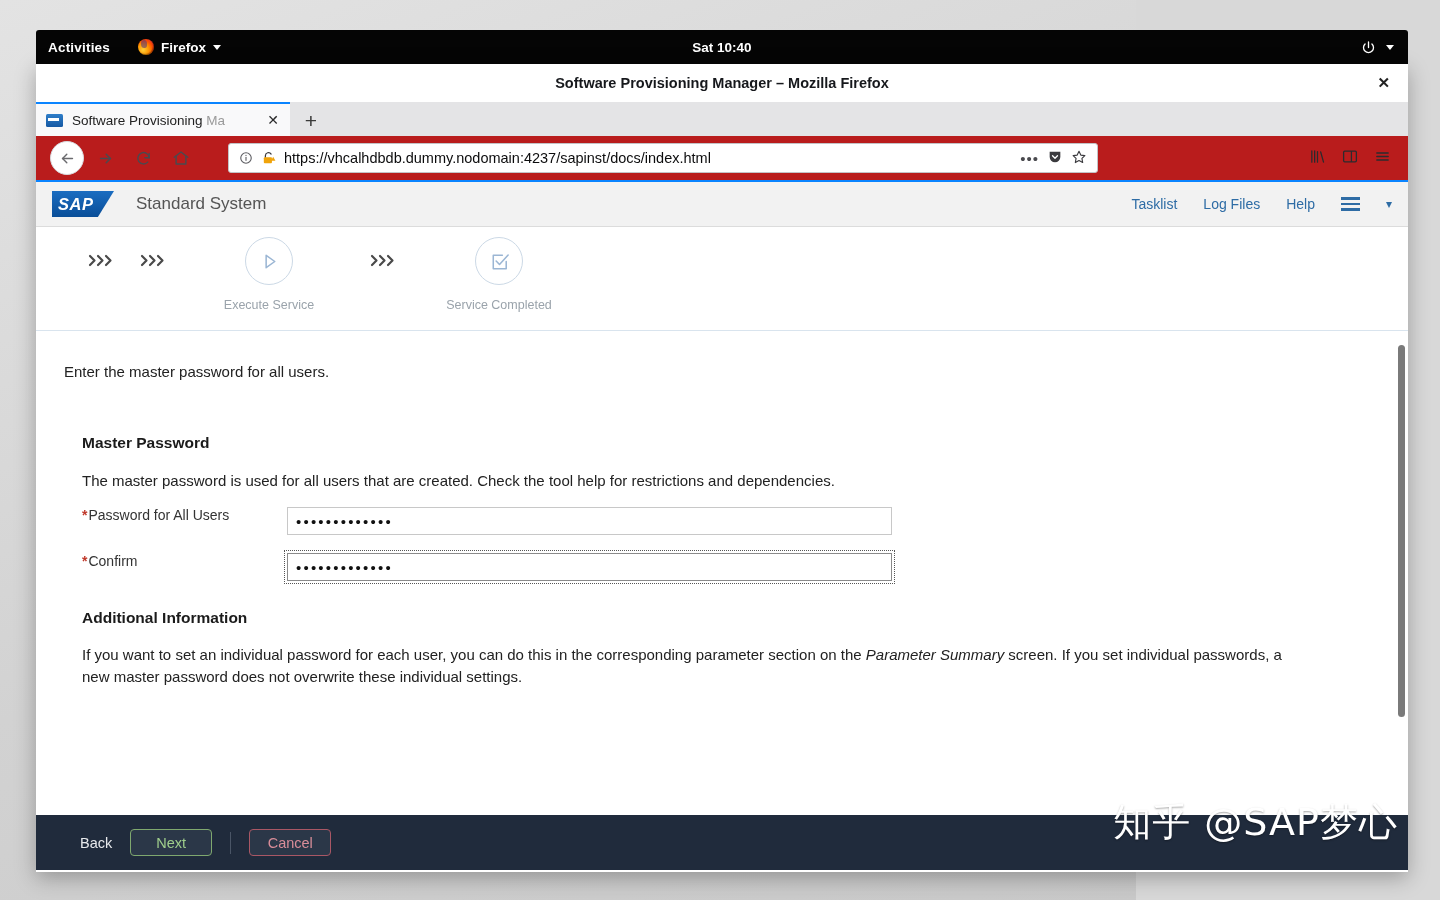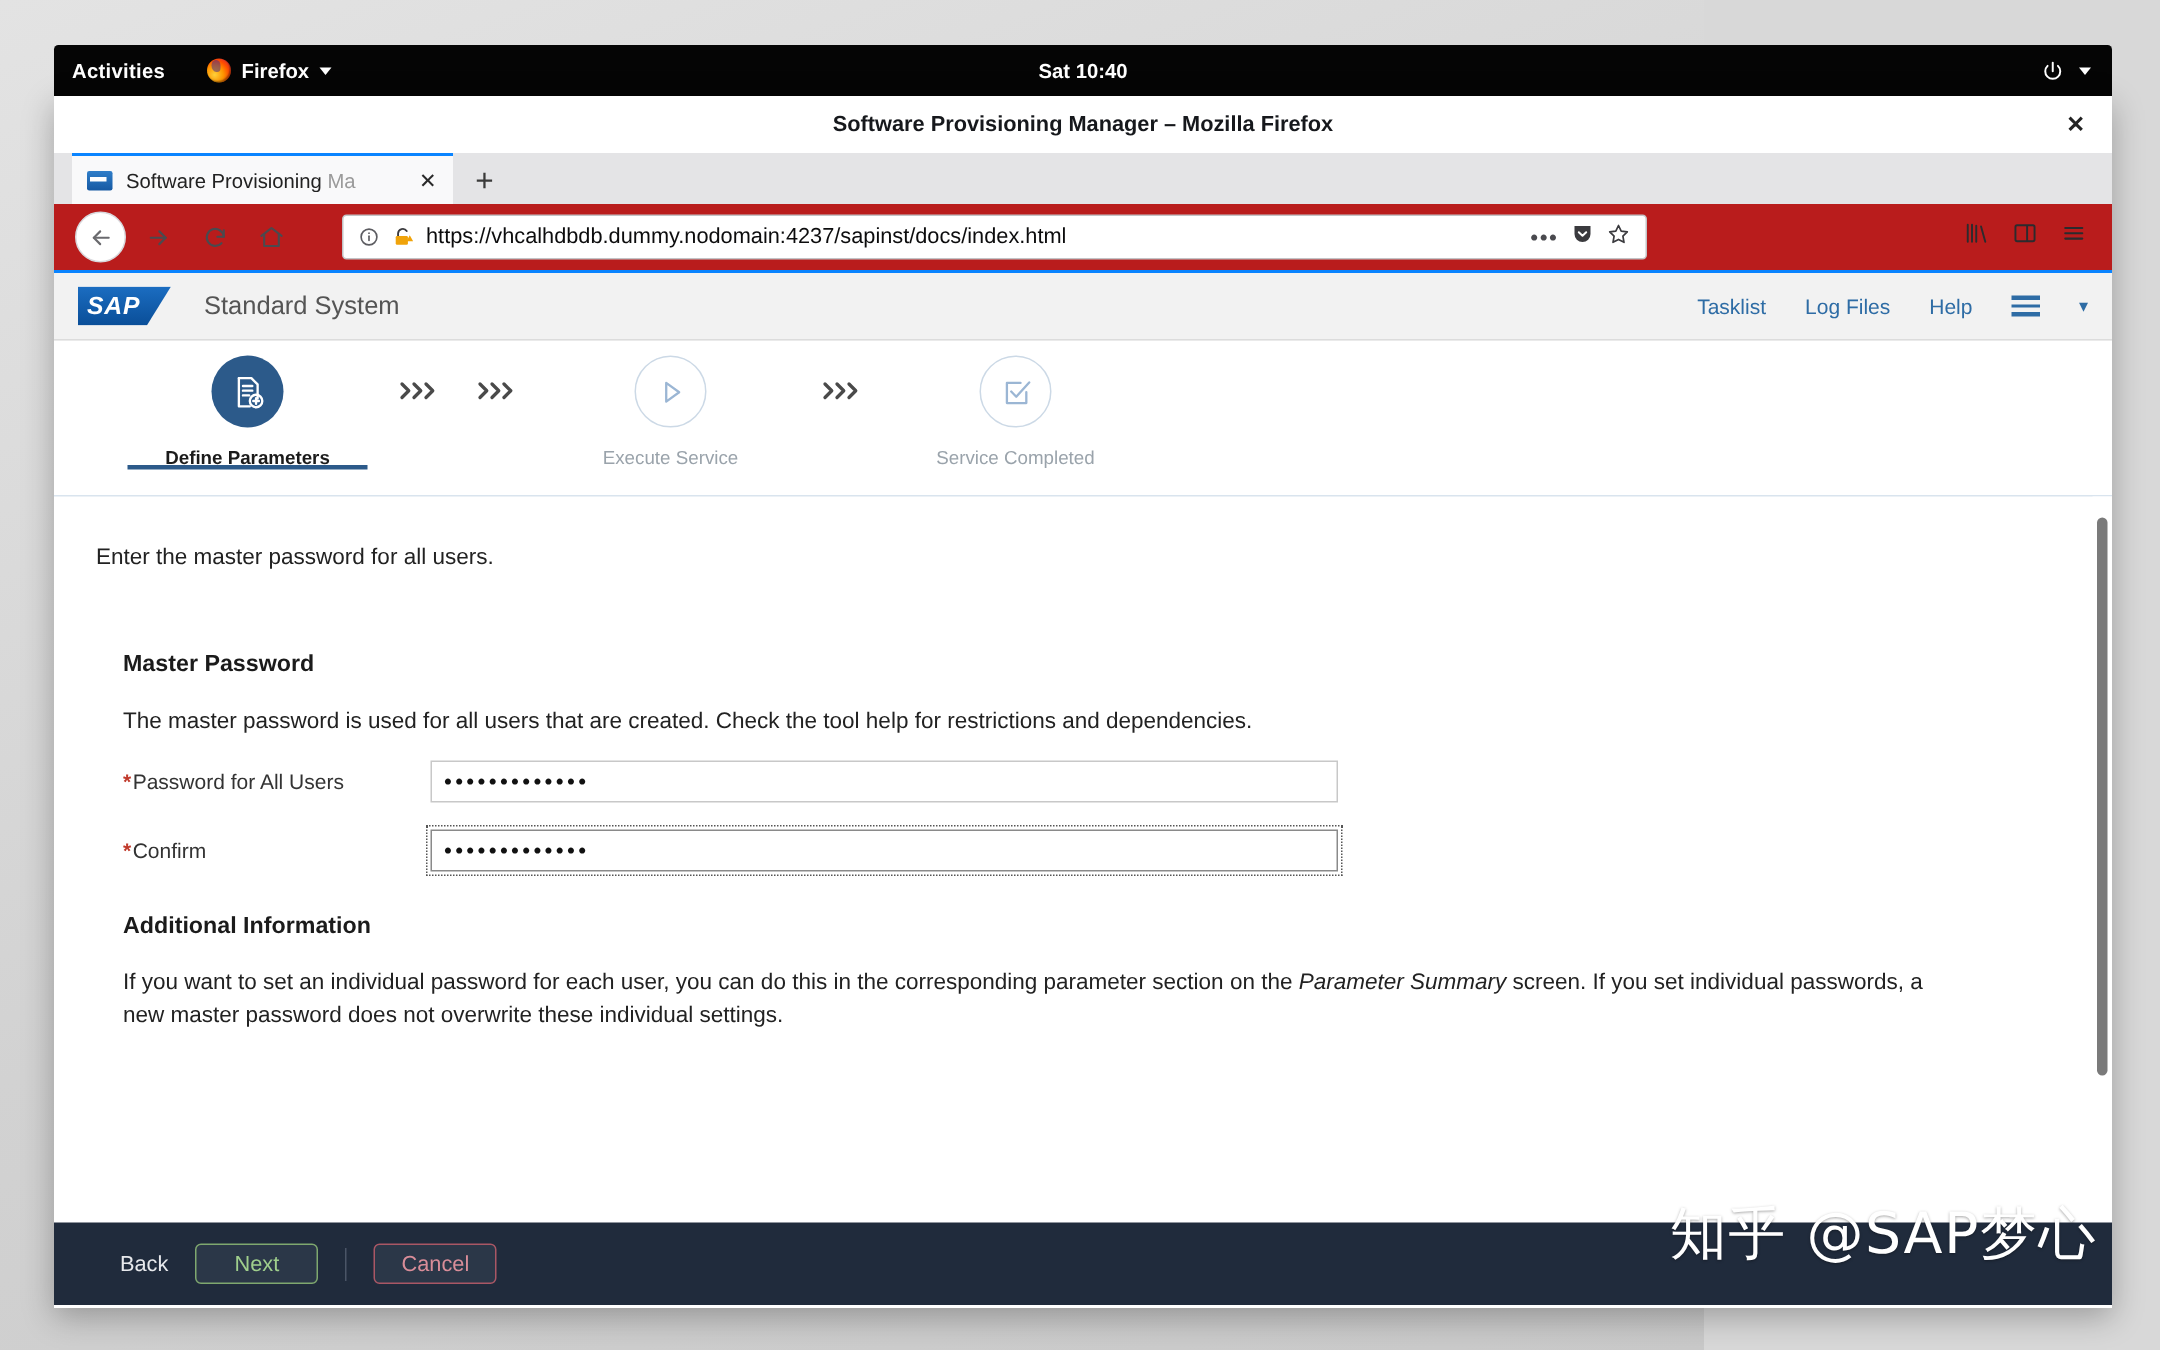--- a/index.html
+++ b/index.html
@@ -56,21 +56,21 @@
     display:flex; align-items:center; justify-content:center;
     font-size:14.5px; font-weight:700; color:#16181c;
     border-bottom:none;
   }
   .ff-close {
     position:absolute; right:18px; top:50%; transform:translateY(-50%);
     font-size:15px; color:#222; cursor:default; font-weight:600;
   }
   .ff-tabstrip {
     height:34px; background:#e4e4e6; display:flex; align-items:flex-end;
-    padding-left:12px; position:relative;
+    padding-left:0px; position:relative;
   }
   .ff-tab {
     height:34px; width:254px; background:#f9f9fa;
     border-top:2px solid #0a84ff;
     display:flex; align-items:center; gap:9px; padding:0 8px 0 10px;
     font-size:13.5px; color:#222;
   }
   .tab-favicon {
     width:17px;height:13px;background:#1a73c8;border-radius:1.5px;
     position:relative; flex:0 0 auto;
@@ -155,21 +155,21 @@
   .wz-sep { width:52px; display:flex; align-items:center; justify-content:center; padding-top:16px; }
   .wz-sep svg { display:block; }
   .wz-first-gap { width:40px; }
 
   
   .content { position:relative; padding:0 0 0 0; height:527px; }
   .intro { font-size:15px; color:#222; padding:32px 0 0 28px; }
   .sect { padding-left:46px; padding-right:60px; }
   .sect h3 { font-size:15.5px; color:#1b1b1b; margin-top:54px; }
   .sect p.desc { font-size:15px; color:#222; margin-top:20px; }
-  .form-row { display:flex; align-items:center; margin-top:18px; }
+  .form-row { display:flex; align-items:flex-start; margin-top:18px; }
   .form-label { width:205px; font-size:14px; color:#333; }
   .req { color:#c0392b; font-weight:700; margin-right:1px;}
   .pw {
     width:605px; height:28px; border:1px solid #c8c8c8; background:#fff;
     display:flex; align-items:center; padding:0 8px;
     font-size:15px; letter-spacing:2.2px; color:#111;
   }
   .pw.focused { outline:1px dotted #555; outline-offset:2px; border-color:#8a8a8a; }
   .sect h3.addl { margin-top:28px; }
   .sect p.addl-text { font-size:15px; color:#222; margin-top:17px; line-height:22px; max-width:1210px;}
@@ -337,33 +337,20 @@
               <i></i>
               <i></i>
             </span>
           <span class="chev">▾</span>
         </div>
       </div>
 
       <div class="wizard">
         <div class="wz-first-gap"></div>
 
-        <div class="wz-step active">
-          <div class="circ">
-            <svg width="25" height="25" viewBox="0 0 24 24" fill="none" stroke="#ffffff" stroke-width="1.5" stroke-linecap="round" stroke-linejoin="round">
-              <path d="M6 3h8l4 4v9"></path>
-                <path d="M6 3v18h7"></path>
-              <path d="M8.6 8h6M8.6 11h6M8.6 14h4"></path>
-              <circle cx="17" cy="17.6" r="4" fill="none"></circle>
-                <path d="M17 15.8v3.6M15.2 17.6h3.6"></path>
-            </svg>
-          </div>
-          <div class="wz-label">Define Parameters</div>
-          <div class="wz-underline"></div>
-        </div>
 
         <div class="wz-sep">
           <svg width="30" height="15" viewBox="0 0 30 15" fill="none" stroke="#4a4a4a" stroke-width="2.2" stroke-linecap="round" stroke-linejoin="round">
               <path d="M3 3l4.5 4.5L3 12"></path>
               <path d="M11 3l4.5 4.5L11 12"></path>
               <path d="M19 3l4.5 4.5L19 12"></path>
             </svg>
         </div>
 
 

